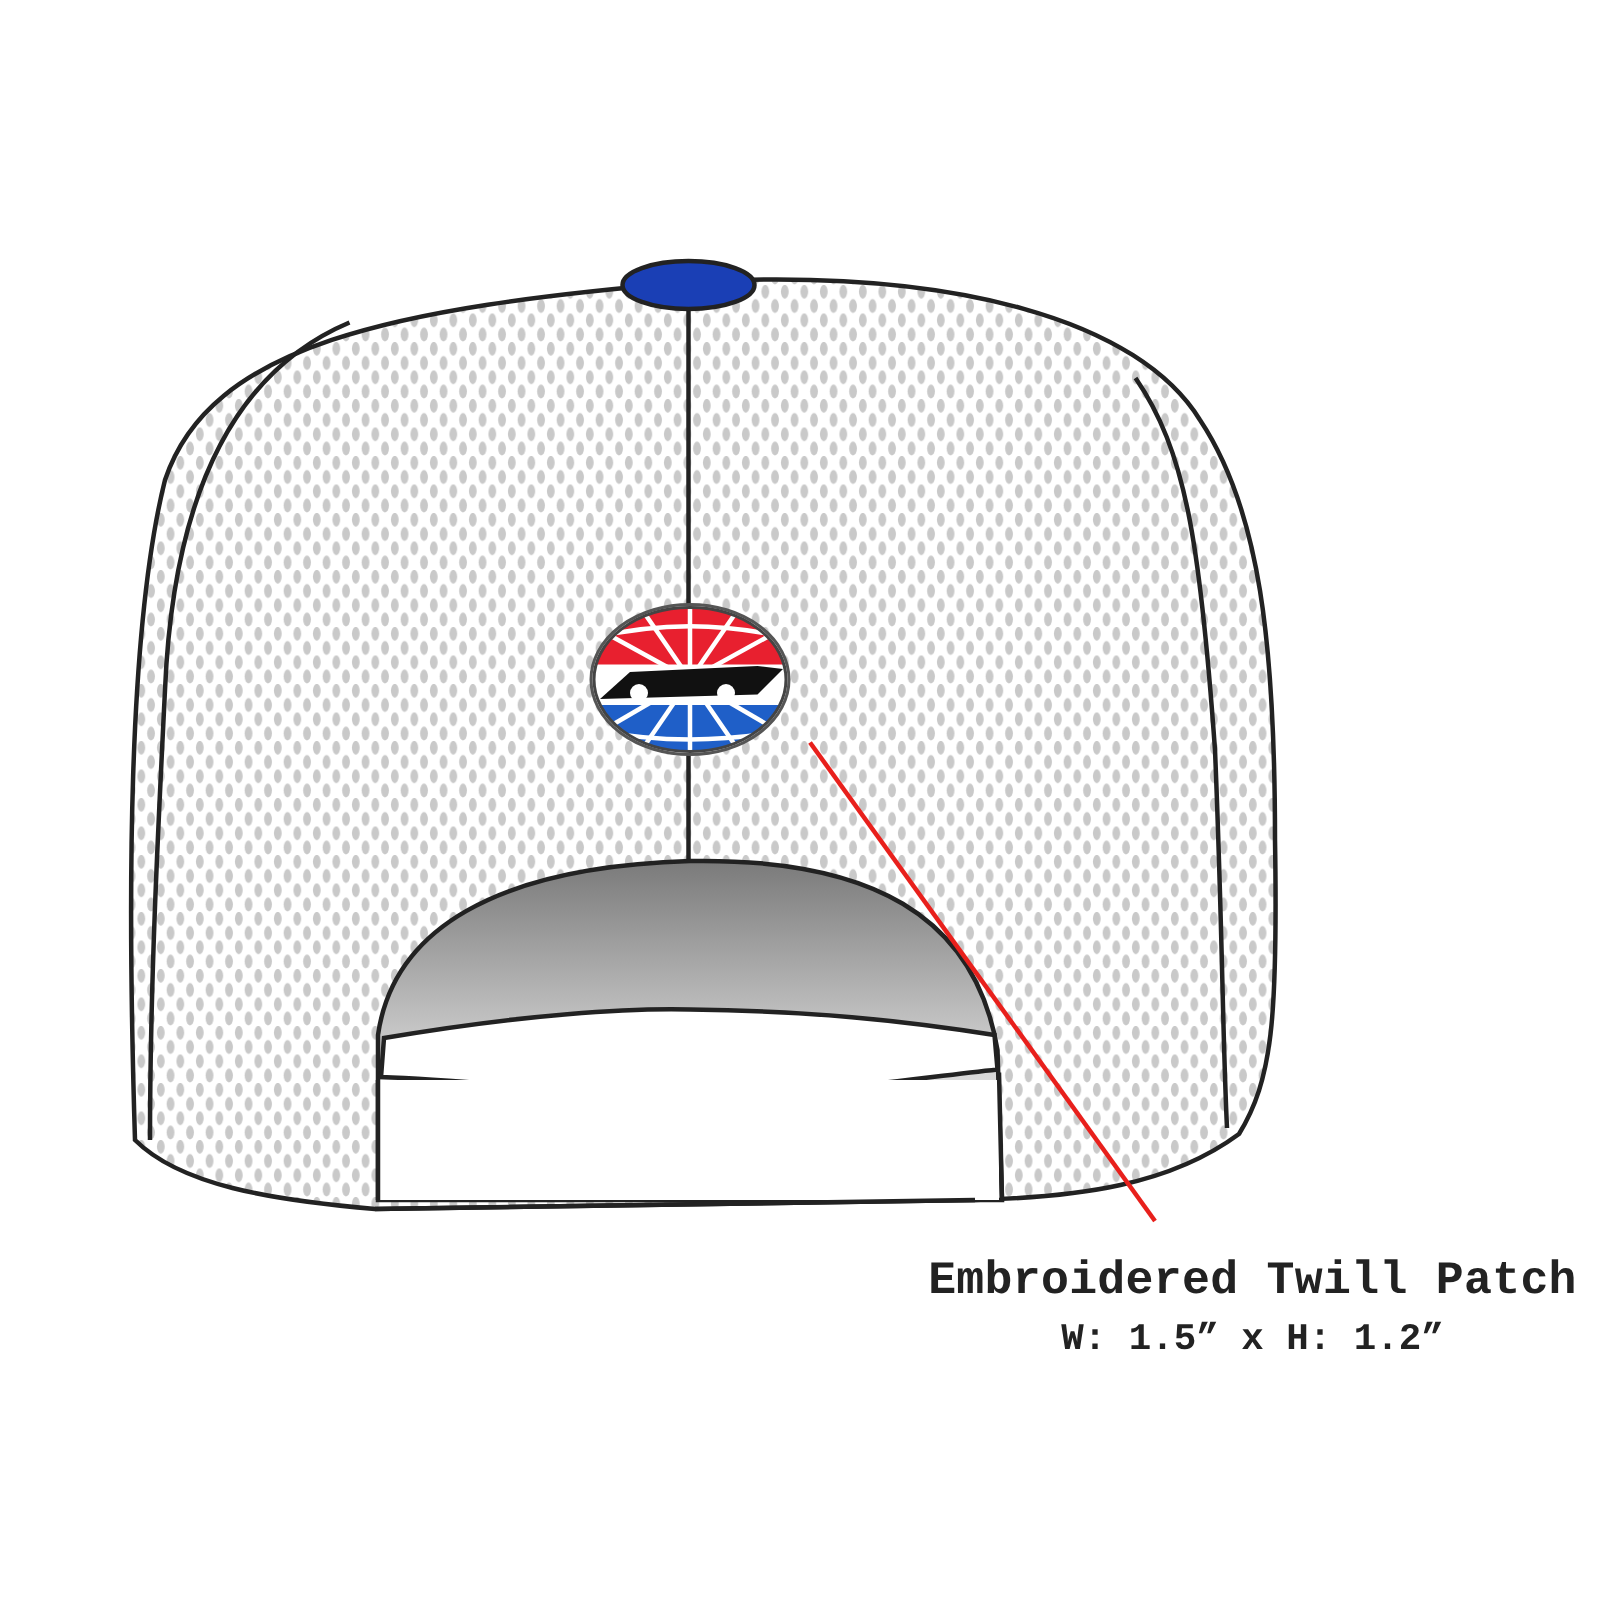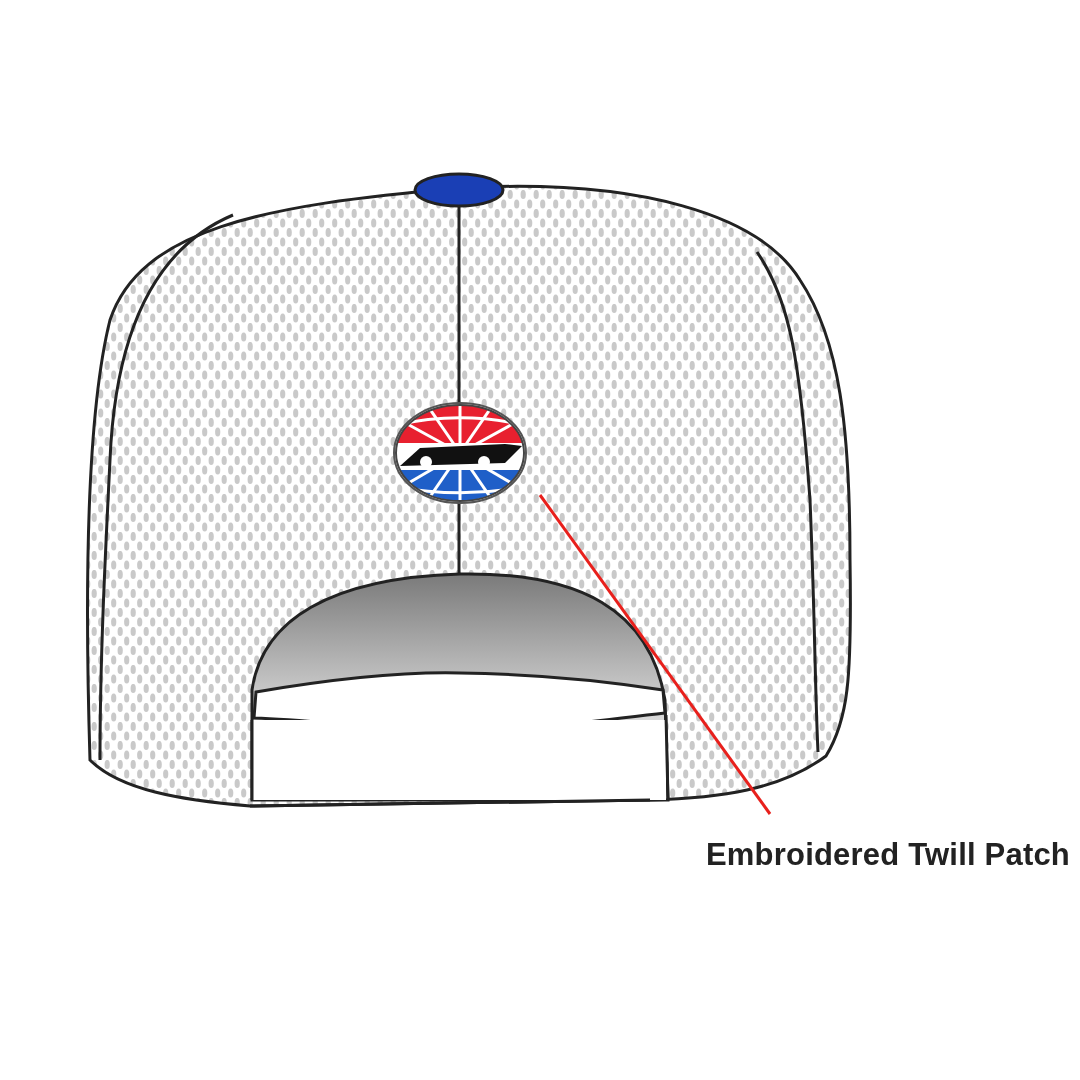--- a/index.html
+++ b/index.html
@@ -1,18 +1,18 @@
 <!DOCTYPE html>
 <html><head>
   <meta charset="utf-8">
   <style>
     html, body { margin: 0; padding: 0; background: #ffffff; }
     body { width: 1080px; height: 1080px; position: relative; overflow: hidden; font-family: "Liberation Sans", sans-serif; }
     #stage { position: absolute; left: 0; top: 0; width: 1080px; height: 1080px; }
-    .callout { position: absolute; left: 600px; top: 836px; width: 470px; text-align: right; color: #222222; }
+    .callout { position: absolute; left: 600px; top: 836px; width: 470px; text-align: center; color: #222222; font-family: Liberation Mono, monospace; }
     .callout-title { font-size: 31px; font-weight: bold; line-height: 38px; letter-spacing: 0.2px; }
     .callout-dims { font-size: 25px; font-weight: bold; line-height: 34px; margin-top: 2px; }
   </style>
 </head>
 <body>
 
 <svg id="stage" viewBox="0 0 1080 1080" xmlns="http://www.w3.org/2000/svg">
   <defs>
     <pattern id="mesh" width="13" height="19" patternUnits="userSpaceOnUse">
       <rect width="13" height="19" fill="#ffffff"></rect>
@@ -68,13 +68,14 @@
       <circle cx="484" cy="462" r="6" fill="#ffffff"></circle>
     </g>
     <ellipse cx="460" cy="453" rx="64" ry="48" fill="none" stroke="#444" stroke-width="2"></ellipse>
   </g>
 
   <line x1="540" y1="495" x2="770" y2="814" stroke="#e8201c" stroke-width="3"></line>
 </svg>
 
 <div class="callout">
   <div class="callout-title">Embroidered Twill Patch</div>
+  <div class="callout-dims">W: 1.5” x H: 1.2”</div>
 </div>
 
 </body></html>

